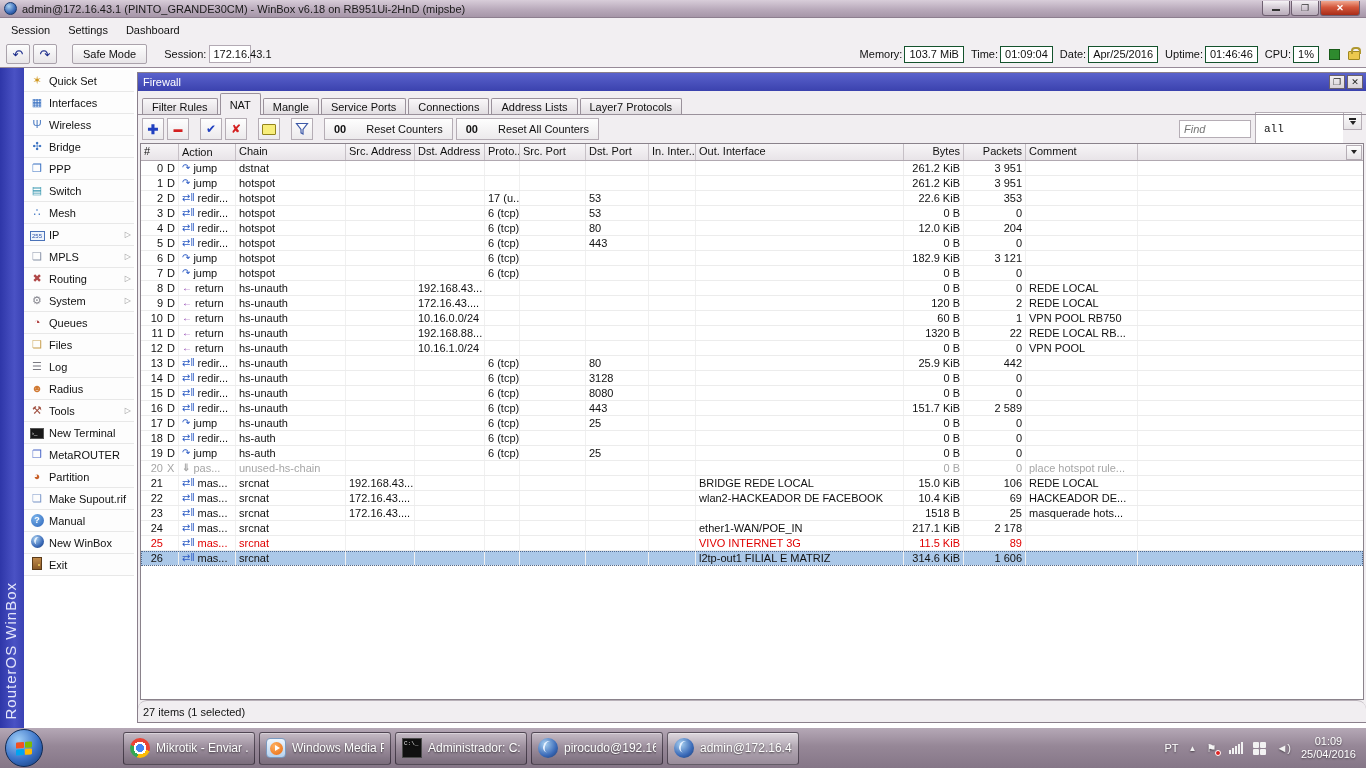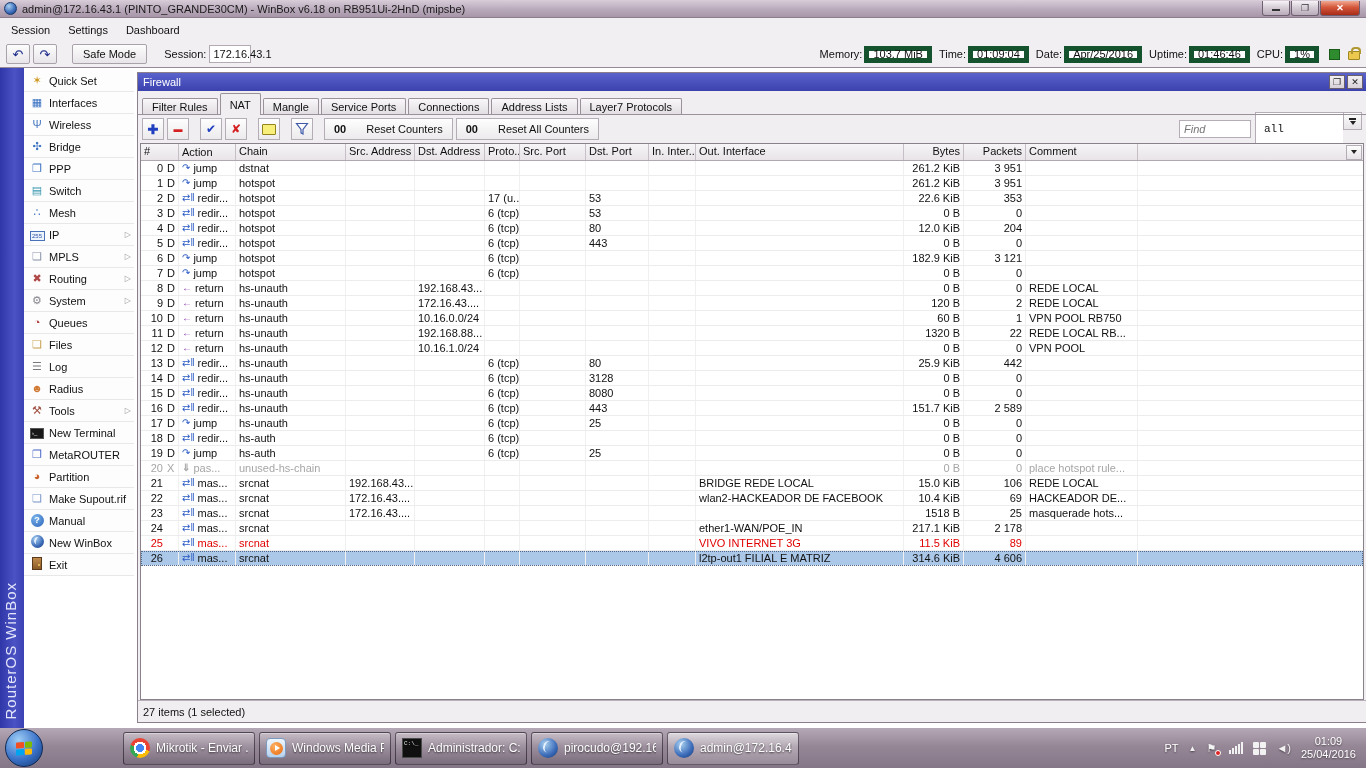--- a/index.html
+++ b/index.html
@@ -22,21 +22,21 @@
   
   .topbar { height:27px; background:#f2eff2; border-bottom:1px solid #978a98; display:flex; align-items:center; padding:0 6px; }
   .tbtn { height:20px; min-width:24px; border:1px solid #aaa2ab; background:linear-gradient(#fdfdfd,#e8e5e8); border-radius:2px; display:flex; align-items:center; justify-content:center; margin-right:3px; padding:0 3px; }
   .arrow-glyph { color:#1a2a8a; font-size:13px; line-height:1; }
   .safe-mode { margin-left:12px; padding:0 10px; }
   .sess-label { margin-left:14px; margin-right:3px; }
   .sess-box { width:42px; height:18px; border:1px solid #b3aab4; background:#fff; padding:0 3px; display:flex; align-items:center; }
   .stats { margin-left:auto; display:flex; align-items:center; }
   .stat { display:flex; align-items:center; margin-left:7px; }
   .stat .lbl { margin-right:2px; }
-  .stat .val { border:5px solid #14532d; background:#fff; padding:0 4px; height:17px; display:flex; align-items:center; white-space:nowrap; }
+  .stat .val { border:1px solid #14532d; background:#fff; padding:0 4px; height:17px; display:flex; align-items:center; white-space:nowrap; }
   .hb-square { width:11px; height:11px; background:#2e8b2e; border:1px solid #1a5a1a; margin-left:10px; flex:none; }
   .lock { width:12px; height:9px; background:#ecc84e; border:1px solid #a08820; border-radius:1px; position:relative; margin-left:8px; margin-top:3px; flex:none; }
   .lock::before { content:""; position:absolute; top:-5px; left:2px; width:6px; height:5px; border:2px solid #b09830; border-bottom:none; border-radius:4px 4px 0 0; }
 
   
   .main { position:absolute; top:68px; left:0; width:1366px; height:660px; background:#fff; }
   .brand { position:absolute; left:0; top:0; width:24px; height:660px; background:linear-gradient(90deg,#2e36a8,#4a52c4 60%,#3a42b4); }
   .brand span { position:absolute; bottom:8px; left:2px; writing-mode:vertical-rl; transform:rotate(180deg); color:#e4e6fa; font-size:15px; letter-spacing:1px; white-space:nowrap; }
   .sidebar { position:absolute; left:24px; top:2px; width:110px; background:#fdfdfd; }
   .sitem { height:22px; display:flex; align-items:center; padding:0 3px 0 5px; border-bottom:1px solid #e8e8e8; background:#fdfdfd; }
@@ -90,21 +90,21 @@
   .hc-scroll .btn { width:16px; height:15px; border:1px solid #b5adb5; background:linear-gradient(#fdfdfd,#e6e3e6); display:flex; align-items:center; justify-content:center; }
   .c-num { display:flex; }
   .c-num .n { width:19px; text-align:right; flex:none; }
   .c-num .f { width:12px; margin-left:4px; flex:none; }
   .c-action { display:flex; align-items:center; gap:3px; }
   .aicon { font-size:10px; line-height:1; flex:none; }
   .row.disabled { color:#a6a6a6; }
   .row.disabled .aicon { color:#a6a6a6 !important; }
   .row.invalid { color:#e00000; }
   .row.selected { background:#abc8e8; outline:1px dotted #50688c; outline-offset:-1px; }
-  .fw-status { height:22px; flex:none; border-top:1px solid #b8b0b8; background:#f1eef1; display:flex; align-items:center; padding:8px 5px; margin-top:0; }
+  .fw-status { height:22px; flex:none; border-top:1px solid #b8b0b8; background:#f1eef1; display:flex; align-items:center; padding:8px 5px; margin-top:0;border-radius:9px; }
 
   
   .taskbar { position:absolute; left:0; top:728px; width:1366px; height:40px; background:linear-gradient(#b5a8b6,#968797 45%,#857687); display:flex; align-items:center; }
   .orb { width:38px; height:38px; border-radius:50%; margin-left:5px; background:radial-gradient(circle at 35% 28%, #9ecdf6, #3a72c8 55%, #12346e); border:1px solid #0e2a55; display:flex; align-items:center; justify-content:center; flex:none; }
   .orbflag { width:16px; height:13px; display:grid; grid-template-columns:1fr 1fr; grid-template-rows:1fr 1fr; gap:1px; transform:skewY(-5deg); }
   .orbflag i { border-radius:1px; }
   .of1{background:#f25022}.of2{background:#7fba00}.of3{background:#00a4ef}.of4{background:#ffb900}
   .tbuttons { display:flex; gap:4px; margin-left:80px; align-items:center; }
   .task { width:132px; height:33px; border-radius:3px; border:1px solid rgba(15,8,20,0.55); background:linear-gradient(rgba(255,255,255,0.30),rgba(255,255,255,0.08) 45%,rgba(0,0,0,0.10)); box-shadow:inset 0 1px 0 rgba(255,255,255,0.35); display:flex; align-items:center; padding:0 6px; gap:6px; color:#fff; text-shadow:0 1px 2px rgba(0,0,0,0.65); font-size:12px; }
   .task.active { background:linear-gradient(rgba(255,255,255,0.58),rgba(255,255,255,0.28) 45%,rgba(255,255,255,0.14)); }
@@ -955,21 +955,21 @@
             </div>
             <div class="c c-chain">srcnat</div>
             <div class="c c-src"></div>
             <div class="c c-dst"></div>
             <div class="c c-proto"></div>
             <div class="c c-sport"></div>
             <div class="c c-dport"></div>
             <div class="c c-inif"></div>
             <div class="c c-outif">l2tp-out1 FILIAL E MATRIZ</div>
             <div class="c c-bytes">314.6 KiB</div>
-            <div class="c c-packets">4 606</div>
+            <div class="c c-packets">1 606</div>
             <div class="c c-comment"></div>
             <div class="c c-filler"></div>
           </div>
         </div>
     </div>
     <div class="fw-status">
       <span>27 items (1 selected)</span>
     </div>
   </div>
 </div>

